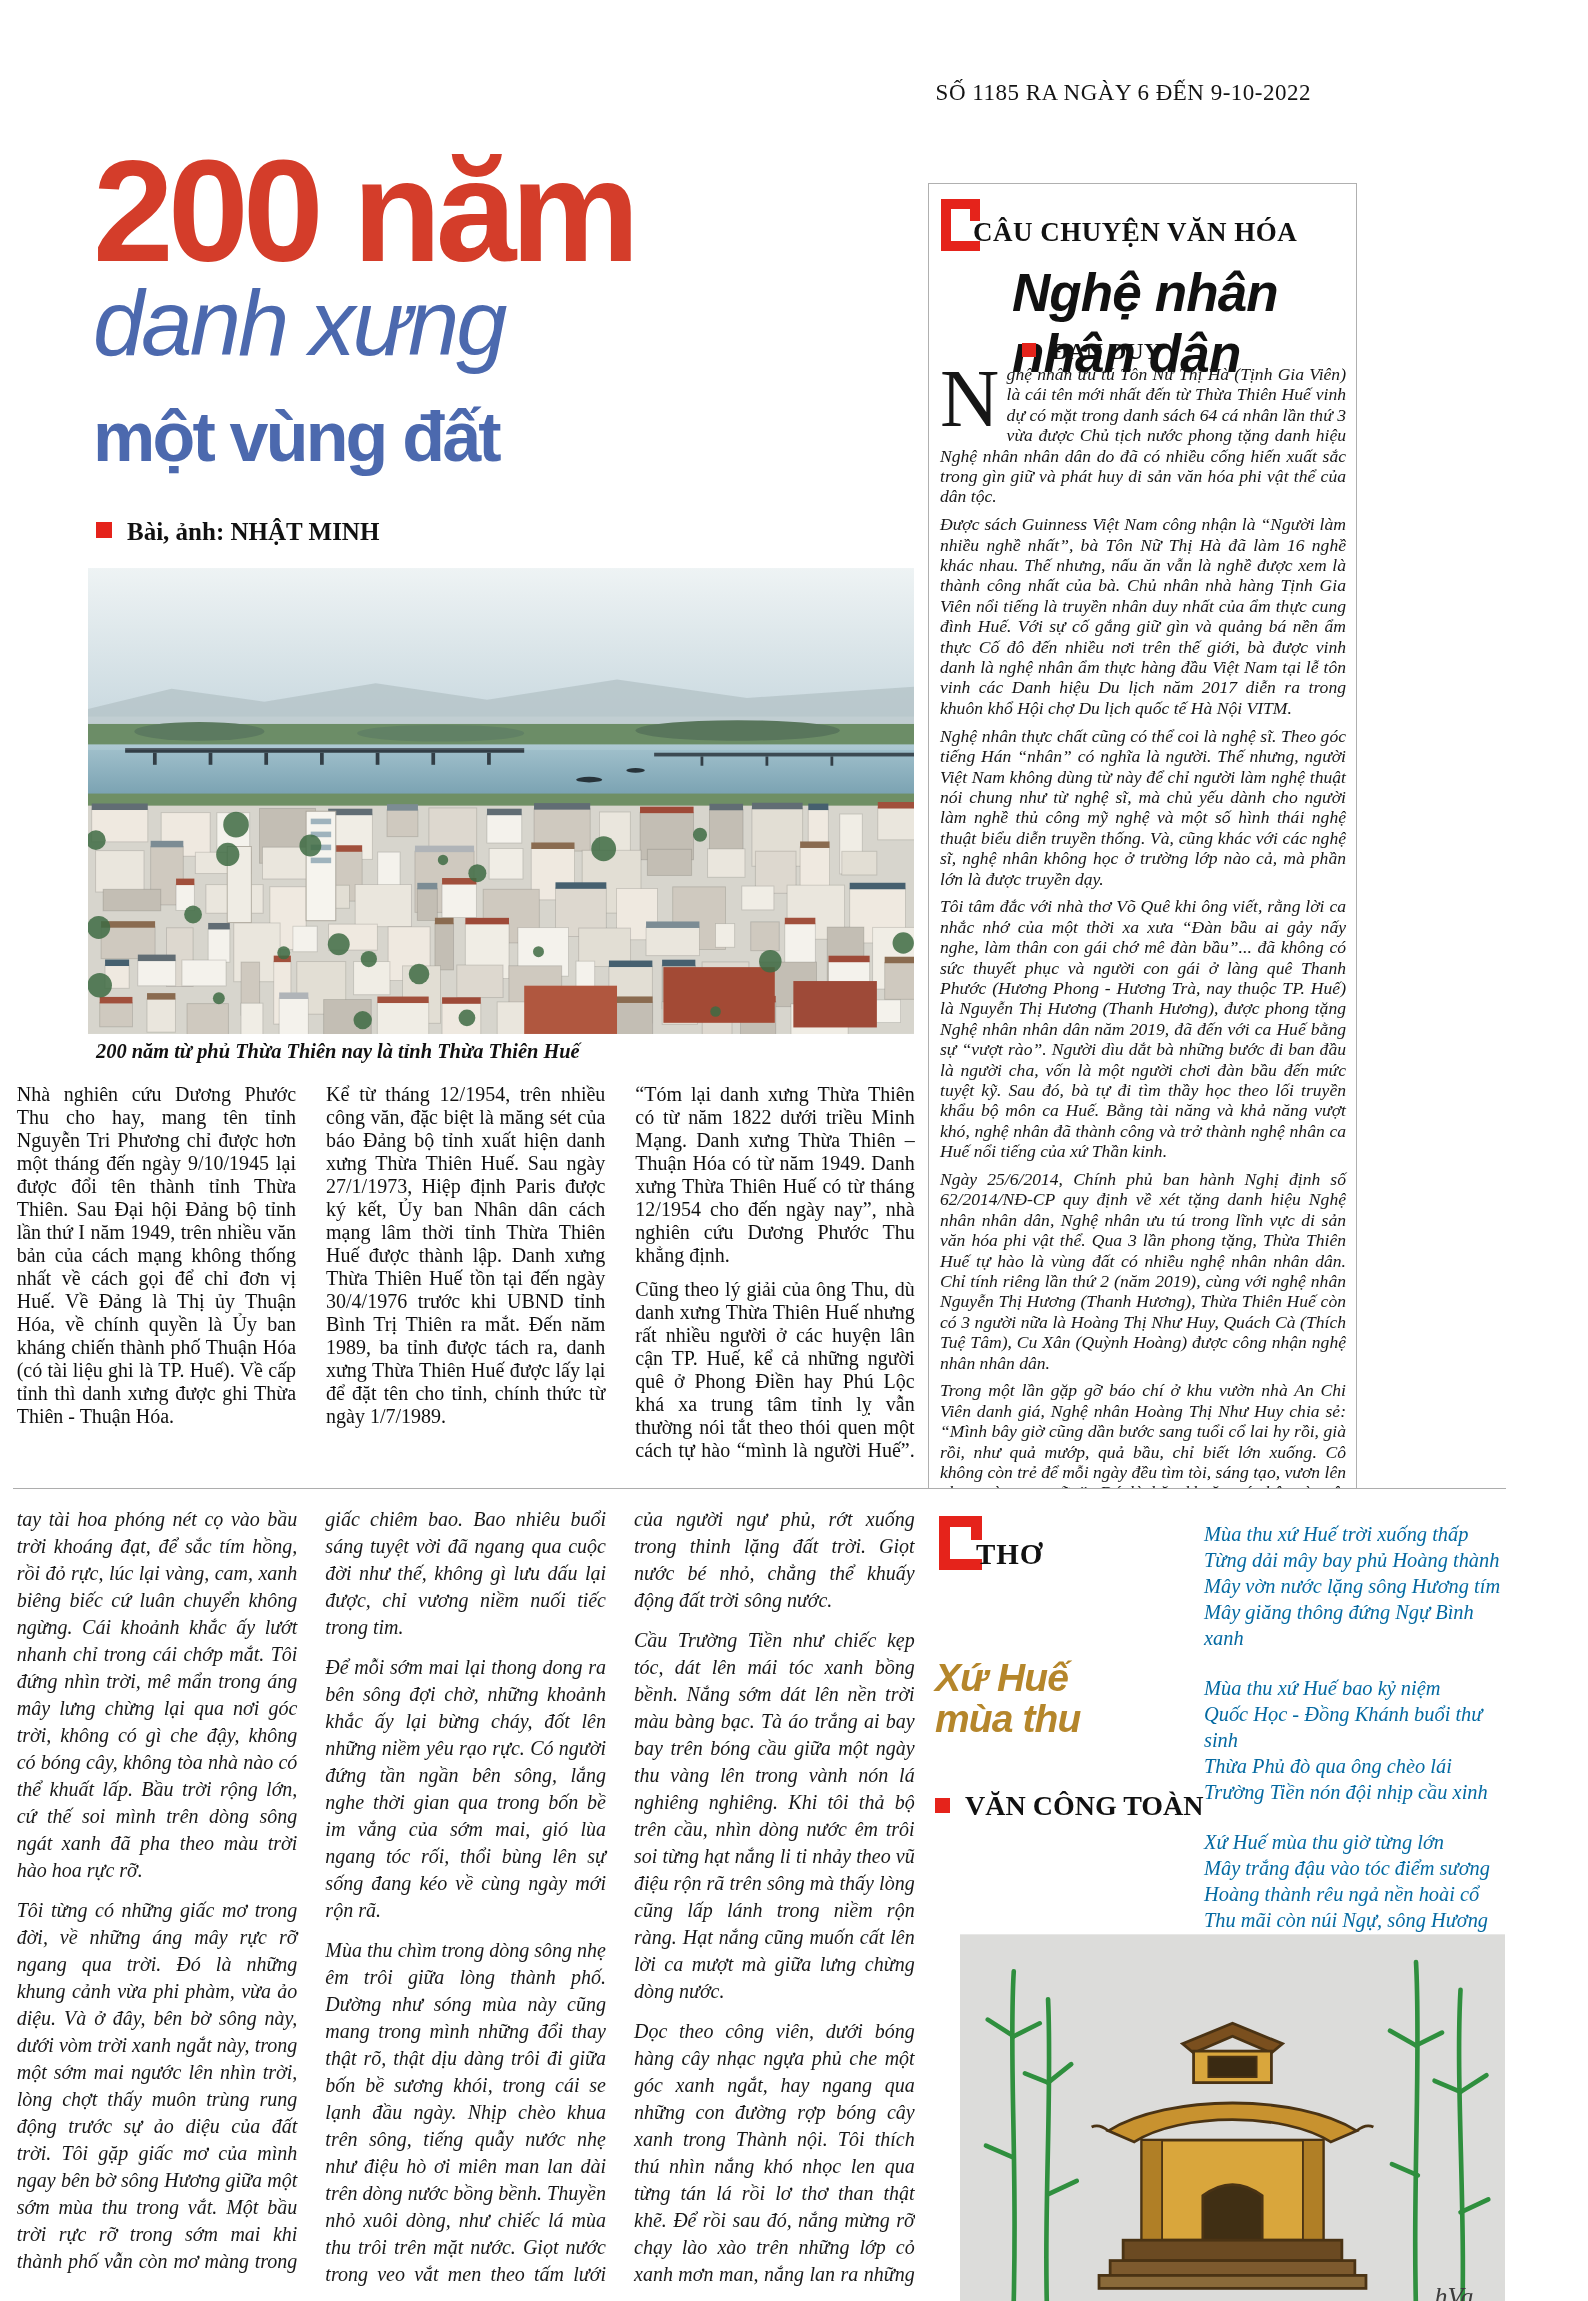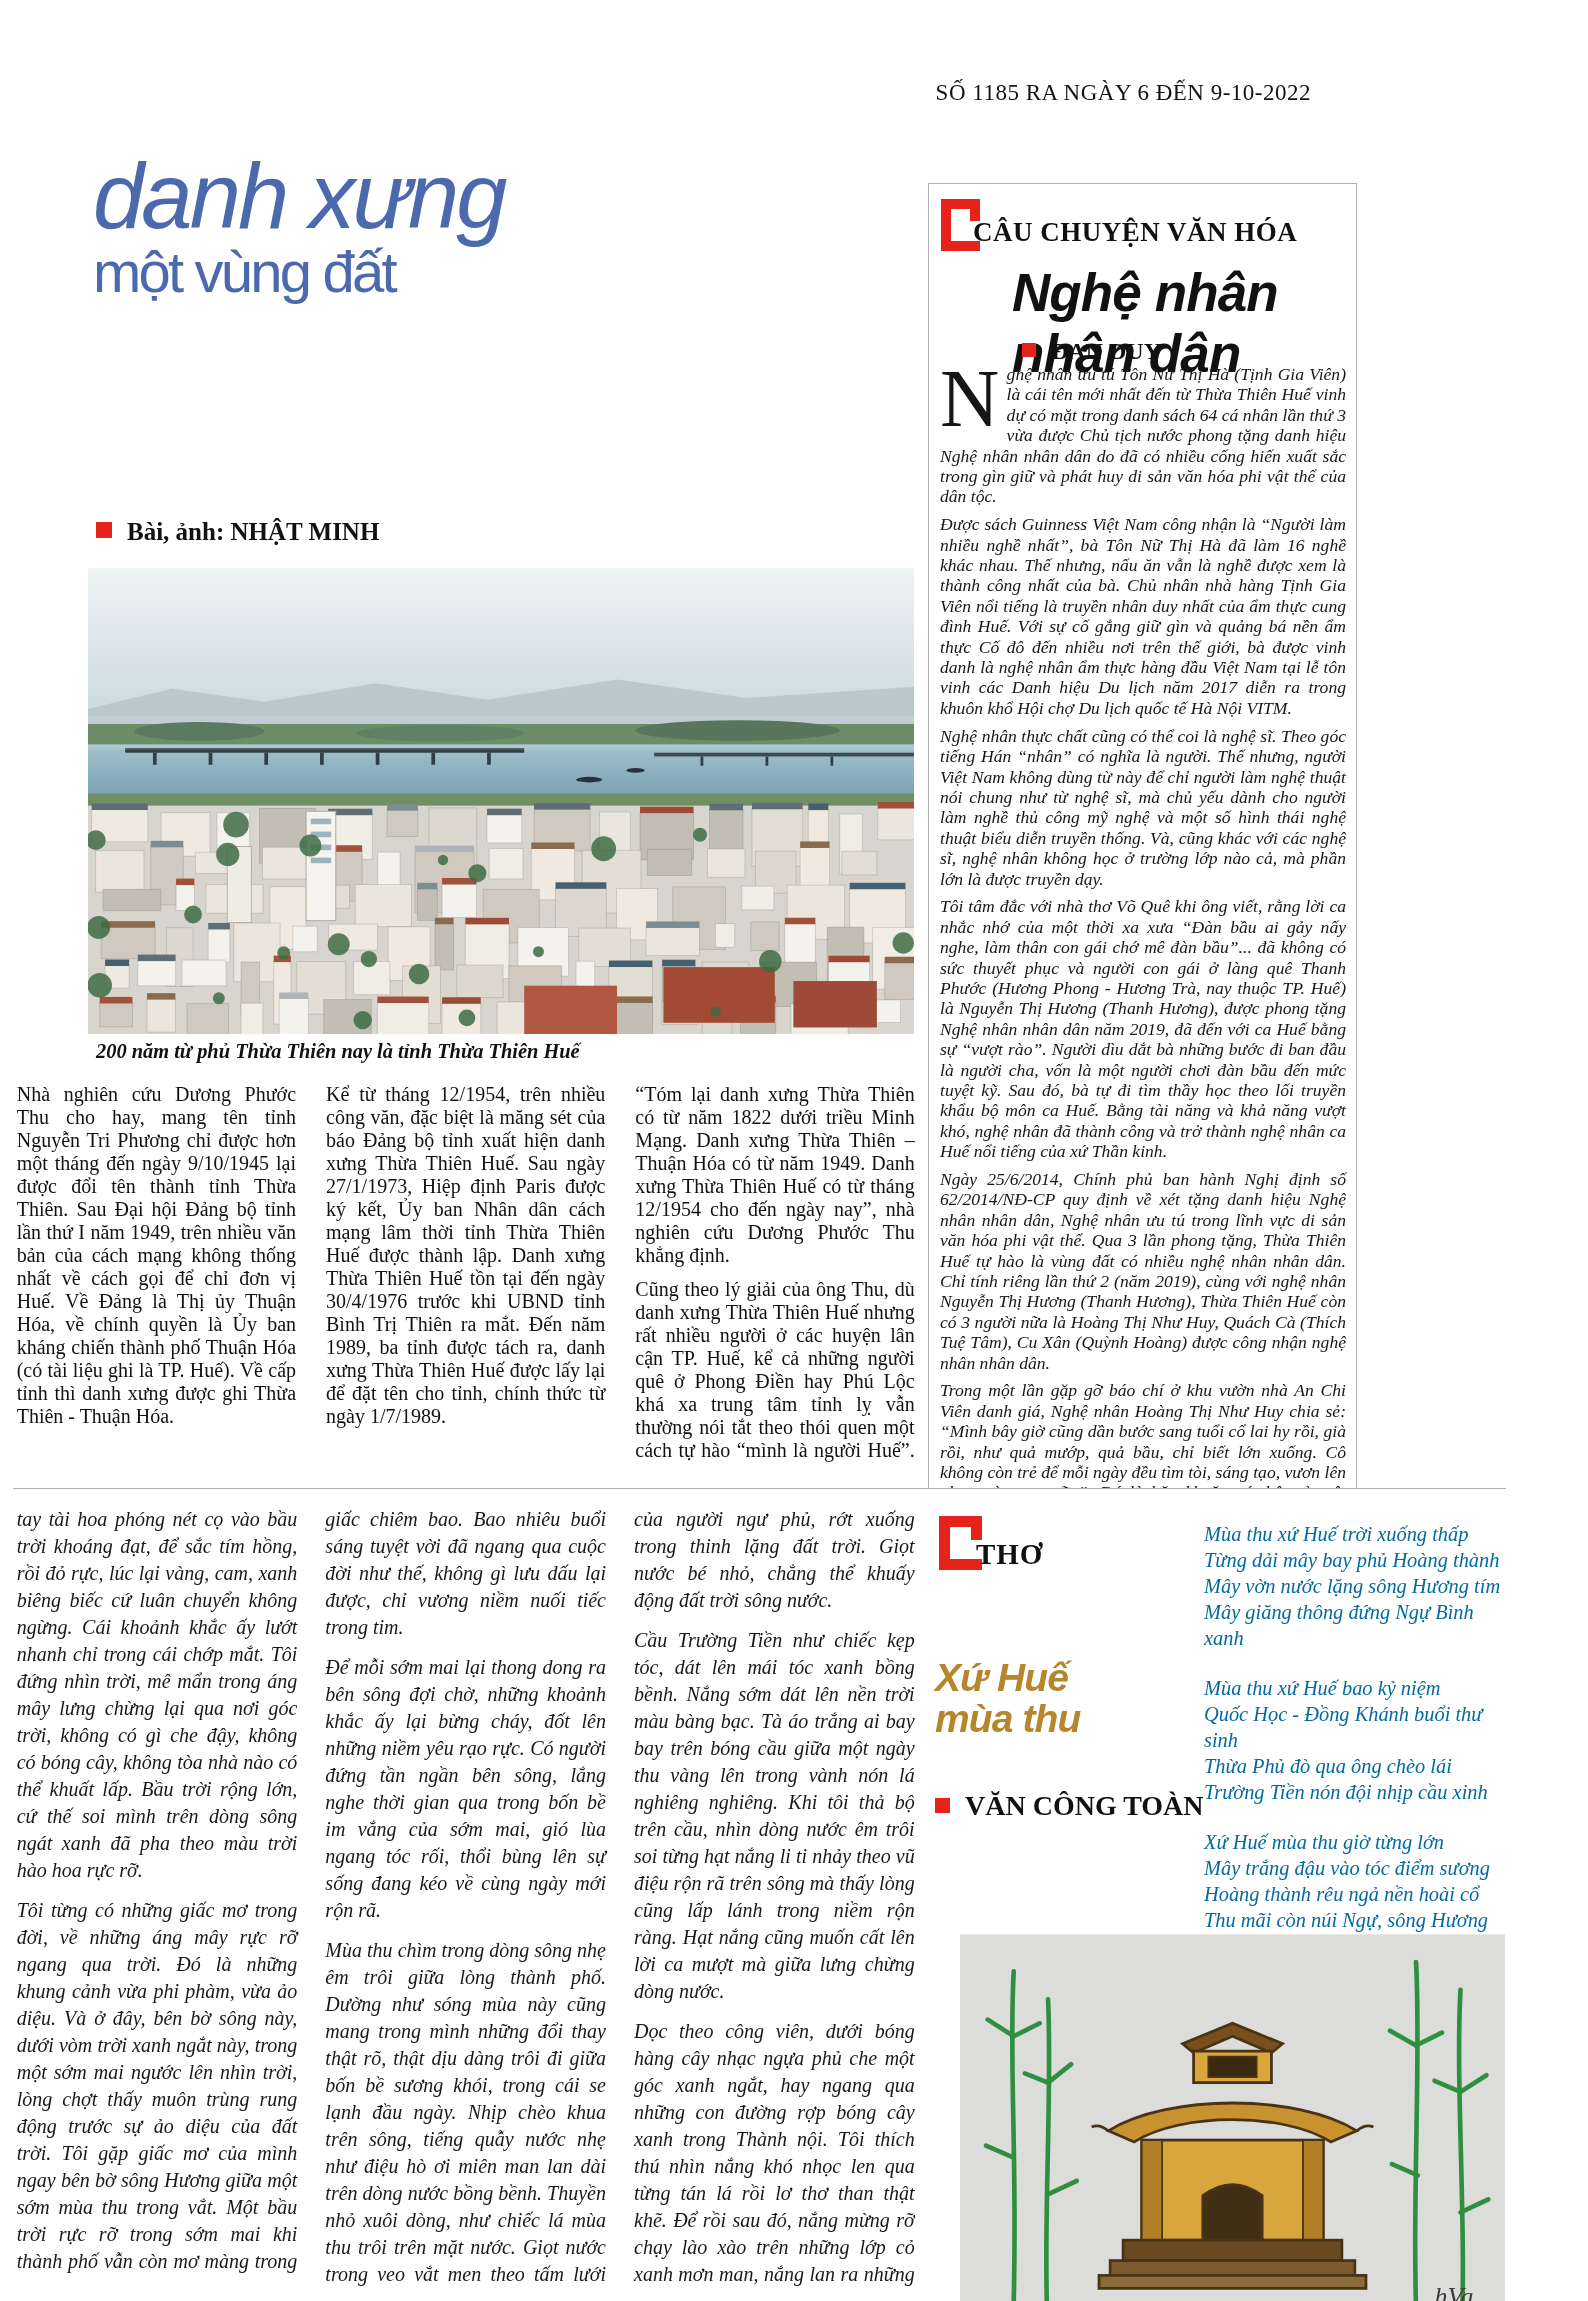--- a/index.html
+++ b/index.html
@@ -5,21 +5,21 @@
   html,body{margin:0;padding:0;background:#888;}
   #page{position:relative;width:1589px;height:2301px;background:#fff;overflow:hidden;
         font-family:"Liberation Serif",serif;color:#111;}
   
   .dateline{position:absolute;top:80px;left:0;width:1311px;text-align:right;
             font-size:23px;letter-spacing:0.5px;color:#141414;}
   
   .headline{position:absolute;left:93px;top:148px;font-family:"Liberation Sans",sans-serif;}
   .hl1{font-size:145px;font-weight:700;line-height:.88;letter-spacing:-5.6px;}
   .hl2{font-size:92px;font-style:italic;font-weight:400;line-height:1.0;letter-spacing:-2.8px;margin-top:1.9px;}
-  .hl3{font-size:58px;font-weight:400;line-height:1.04;letter-spacing:-2.8px;}
+  .hl3{font-size:70px;font-weight:700;line-height:1.04;letter-spacing:-2.8px;margin-top:32px;}
   .byline{position:absolute;left:96px;top:518px;font-size:25px;font-weight:700;}
   .redsq{display:inline-block;width:16px;height:16px;margin-right:15px;vertical-align:1.9px;}
   
   .photo{position:absolute;left:88px;top:568px;width:826px;height:466px;overflow:hidden;}
   .caption{position:absolute;left:96px;top:1040px;font-style:italic;font-weight:700;font-size:20.4px;}
   
   .lead-body{position:absolute;left:16.7px;top:1083px;width:898px;height:401px;
              column-count:3;column-gap:30px;font-size:20px;line-height:23px;text-align:justify;overflow:hidden;}
   .lead-body p{margin:0 0 11px 0;}
   
@@ -61,20 +61,21 @@
   .illus{position:absolute;left:960px;top:1934px;width:545px;height:440px;overflow:hidden;}
 </style>
 <style>.bracket::after{background:#e5231b;}</style></head>
 <body>
 
 <div id="page">
 
   <div class="dateline">SỐ 1185 RA NGÀY 6 ĐẾN 9-10-2022</div>
 
   <div class="headline">
+    <div class="hl1" style="color: rgb(212, 61, 42);">200 năm</div>
     <div class="hl2" style="color: rgb(76, 105, 174);">danh xưng</div>
     <div class="hl3" style="color: rgb(76, 105, 174);">một vùng đất</div>
   </div>
 
   <div class="byline">
     <span class="redsq" style="background: rgb(229, 35, 27);"></span><span>Bài, ảnh: NHẬT MINH</span>
   </div>
 
   <div class="photo">
     <svg id="citysvg" width="826" height="466" viewBox="0 0 890 502">

